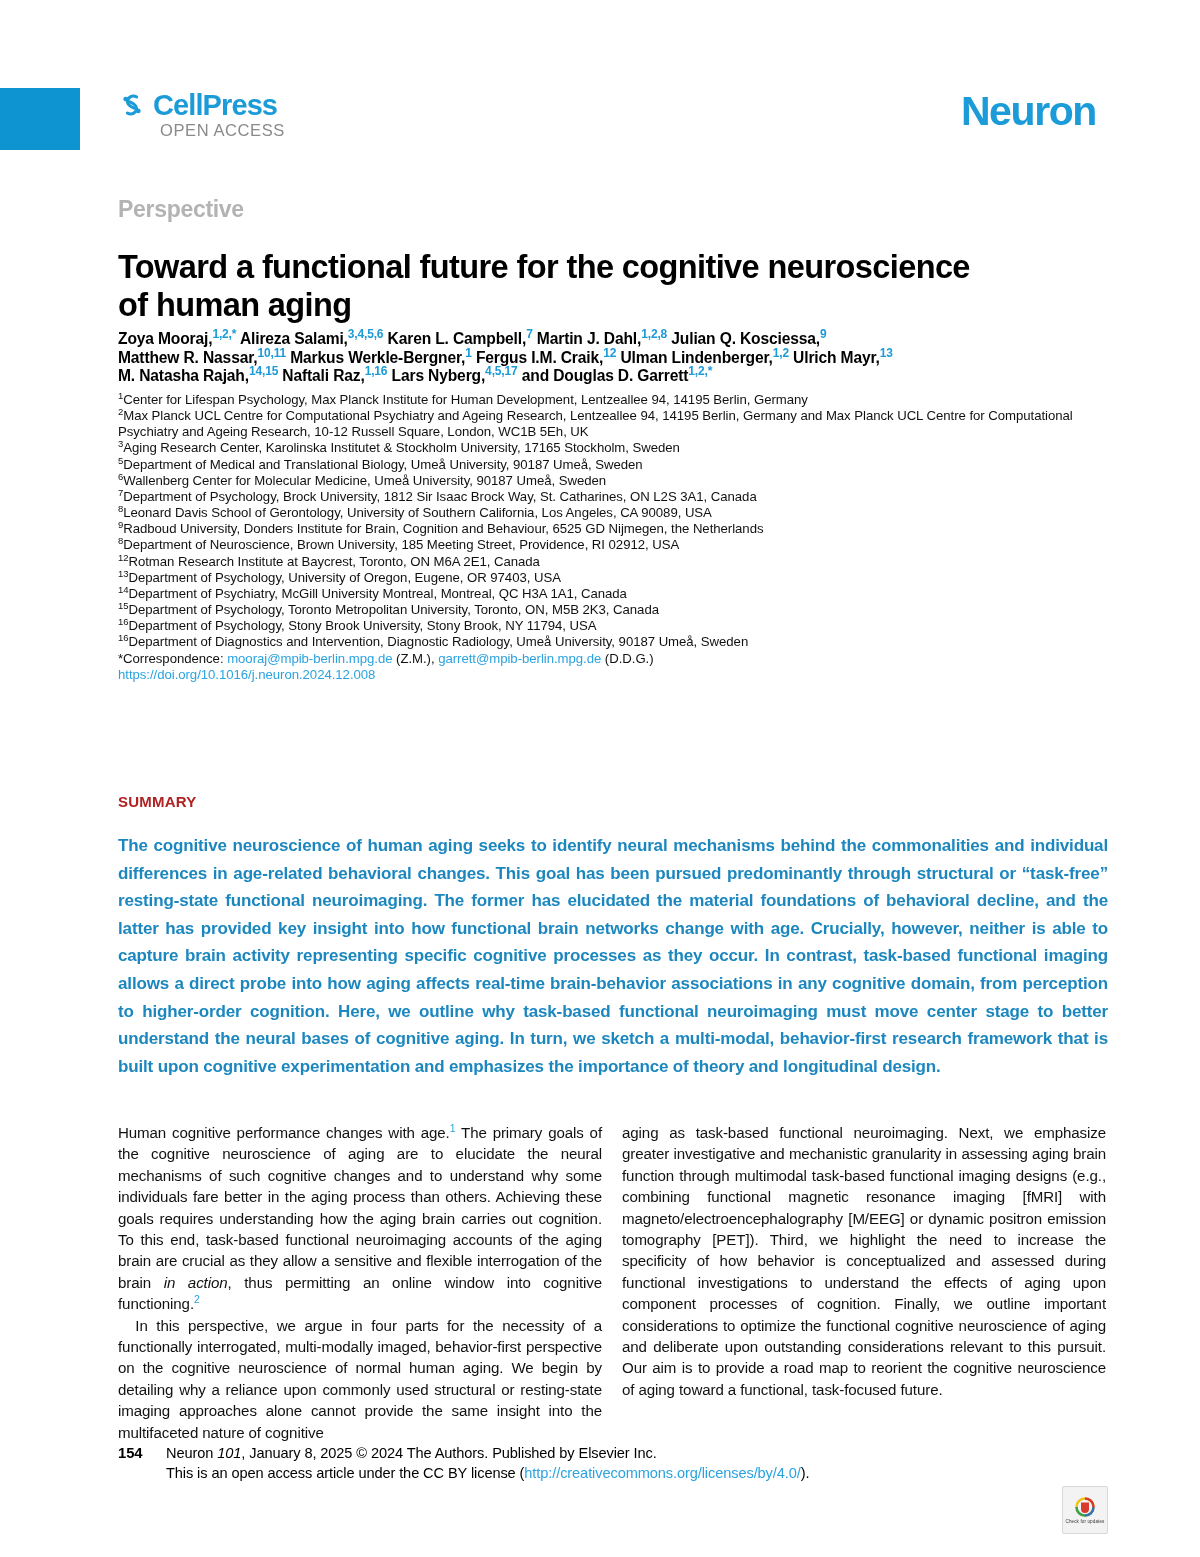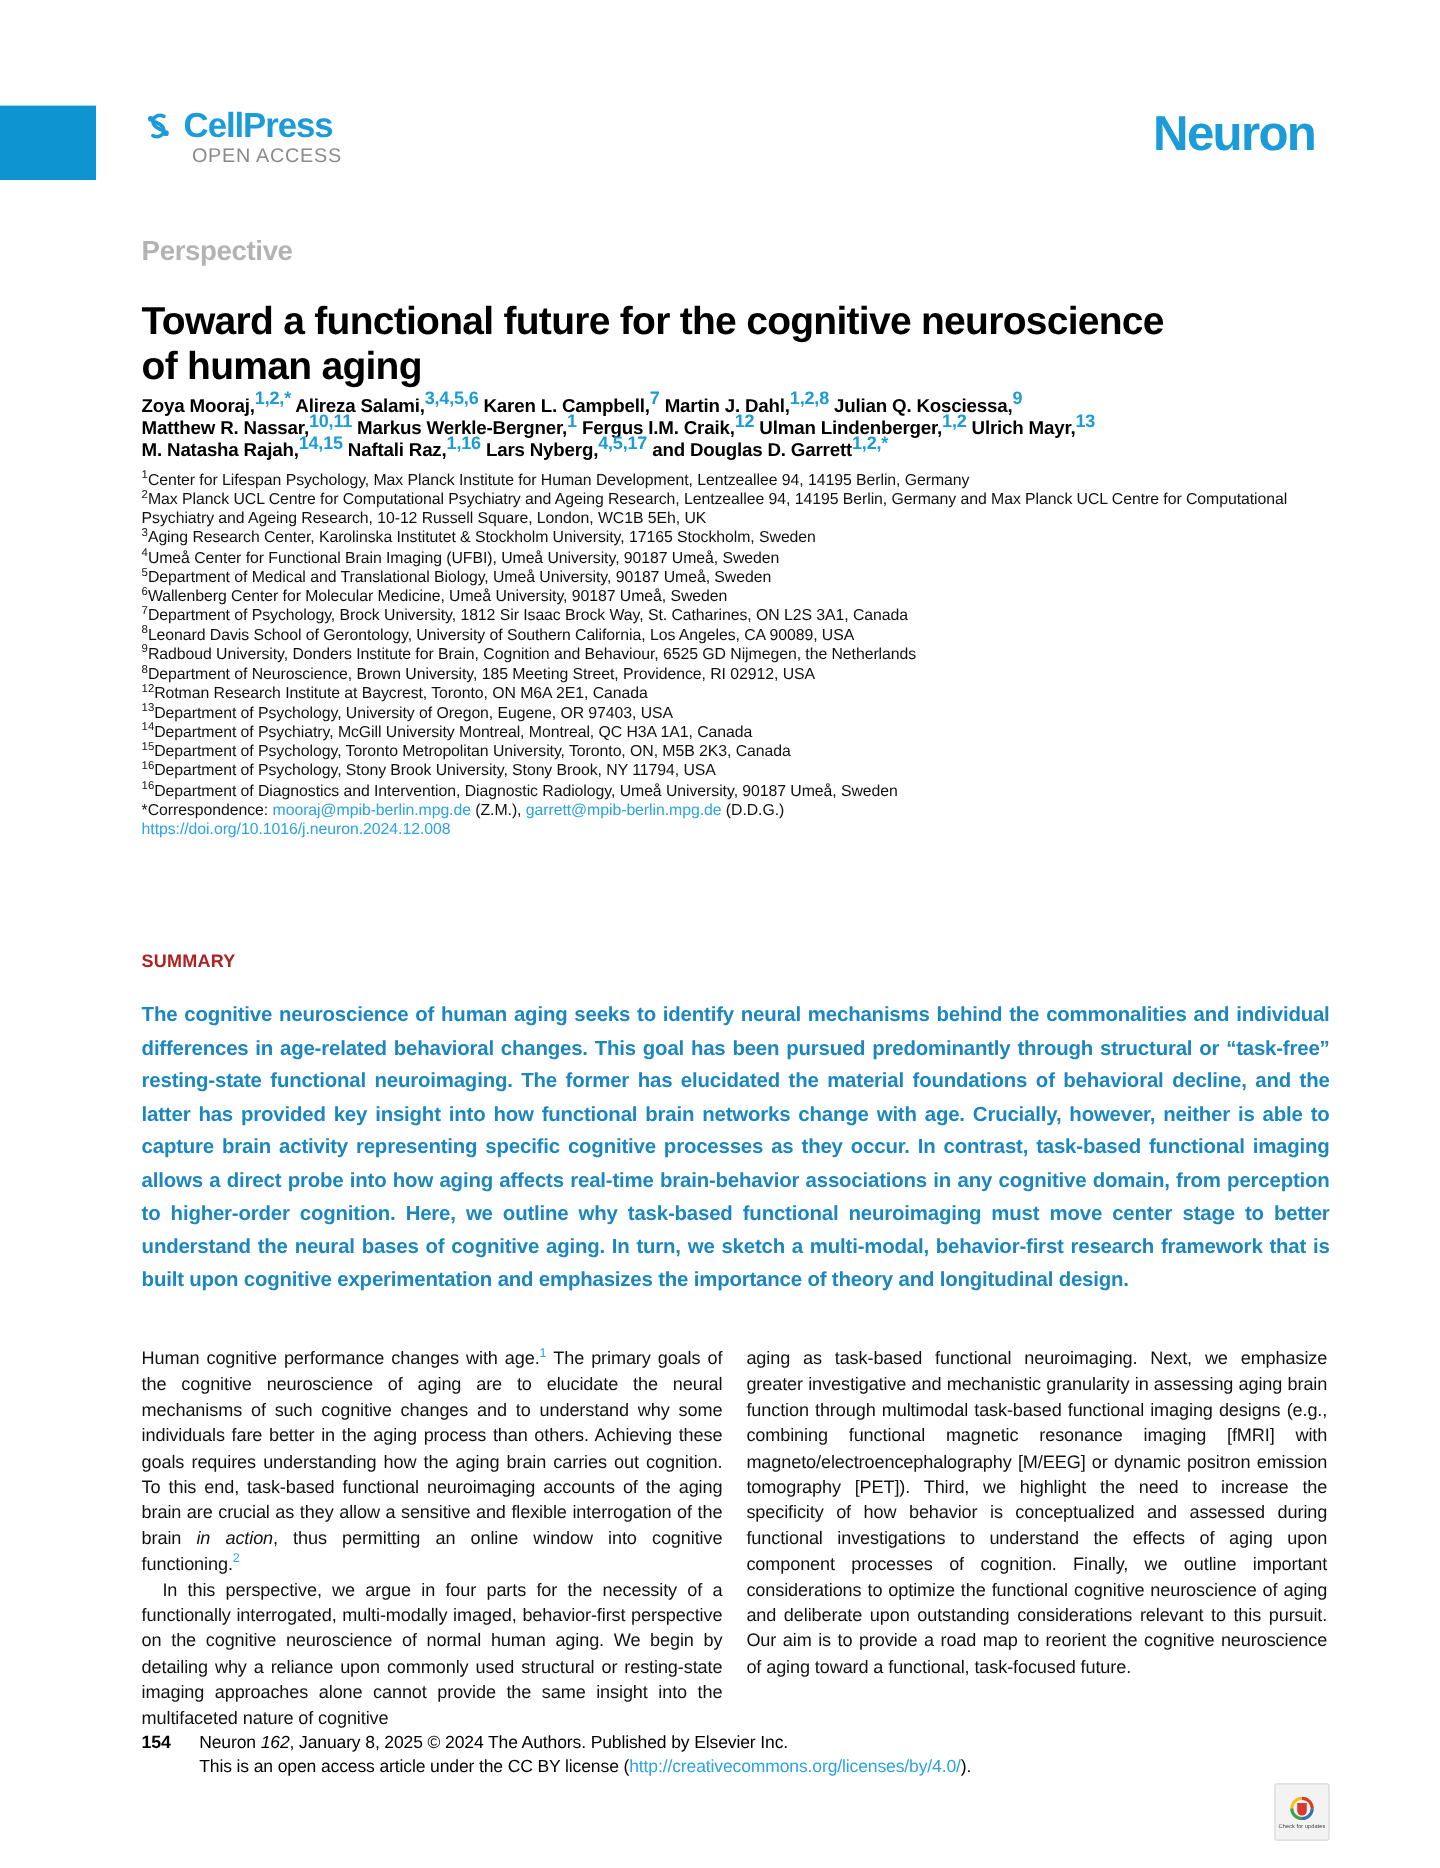--- a/index.html
+++ b/index.html
@@ -87,21 +87,21 @@
 
   .authors {
     position: absolute;
     left: 0; top: 330px;
     width: 990px;
     font-size: 15.6px;
     font-weight: bold;
     line-height: 18.6px;
     letter-spacing: -0.15px;
   }
-  .authors sup { color: #1b9bd8; font-size: 15px; font-weight: bold; vertical-align: super; line-height: 0; }
+  .authors sup { color: #1b9bd8; font-size: 12px; font-weight: bold; vertical-align: super; line-height: 0; }
 
   .affils {
     position: absolute;
     left: 0; top: 392px;
     width: 990px;
     font-size: 13.2px;
     line-height: 16.15px;
     letter-spacing: -0.05px;
     color: #111;
   }
@@ -226,21 +226,20 @@
   <div class="authors">
     <div>Zoya Mooraj,<sup>1,2,*</sup> Alireza Salami,<sup>3,4,5,6</sup> Karen L. Campbell,<sup>7</sup> Martin J. Dahl,<sup>1,2,8</sup> Julian Q. Kosciessa,<sup>9</sup></div>
     <div>Matthew R. Nassar,<sup>10,11</sup> Markus Werkle-Bergner,<sup>1</sup> Fergus I.M. Craik,<sup>12</sup> Ulman Lindenberger,<sup>1,2</sup> Ulrich Mayr,<sup>13</sup></div>
     <div>M. Natasha Rajah,<sup>14,15</sup> Naftali Raz,<sup>1,16</sup> Lars Nyberg,<sup>4,5,17</sup> and Douglas D. Garrett<sup>1,2,*</sup></div>
   </div>
 
   <div class="affils">
       <div><sup>1</sup>Center for Lifespan Psychology, Max Planck Institute for Human Development, Lentzeallee 94, 14195 Berlin, Germany</div>
       <div><sup>2</sup>Max Planck UCL Centre for Computational Psychiatry and Ageing Research, Lentzeallee 94, 14195 Berlin, Germany and Max Planck UCL Centre for Computational Psychiatry and Ageing Research, 10-12 Russell Square, London, WC1B 5Eh, UK</div>
       <div><sup>3</sup>Aging Research Center, Karolinska Institutet &amp; Stockholm University, 17165 Stockholm, Sweden</div>
-      <div><sup>4</sup>Umeå Center for Functional Brain Imaging (UFBI), Umeå University, 90187 Umeå, Sweden</div>
       <div><sup>5</sup>Department of Medical and Translational Biology, Umeå University, 90187 Umeå, Sweden</div>
       <div><sup>6</sup>Wallenberg Center for Molecular Medicine, Umeå University, 90187 Umeå, Sweden</div>
       <div><sup>7</sup>Department of Psychology, Brock University, 1812 Sir Isaac Brock Way, St. Catharines, ON L2S 3A1, Canada</div>
       <div><sup>8</sup>Leonard Davis School of Gerontology, University of Southern California, Los Angeles, CA 90089, USA</div>
       <div><sup>9</sup>Radboud University, Donders Institute for Brain, Cognition and Behaviour, 6525 GD Nijmegen, the Netherlands</div>
       <div><sup>8</sup>Department of Neuroscience, Brown University, 185 Meeting Street, Providence, RI 02912, USA</div>
       <div><sup>12</sup>Rotman Research Institute at Baycrest, Toronto, ON M6A 2E1, Canada</div>
       <div><sup>13</sup>Department of Psychology, University of Oregon, Eugene, OR 97403, USA</div>
       <div><sup>14</sup>Department of Psychiatry, McGill University Montreal, Montreal, QC H3A 1A1, Canada</div>
       <div><sup>15</sup>Department of Psychology, Toronto Metropolitan University, Toronto, ON, M5B 2K3, Canada</div>
@@ -259,21 +258,21 @@
         <p>In this perspective, we argue in four parts for the necessity of a functionally interrogated, multi-modally imaged, behavior-first perspective on the cognitive neuroscience of normal human aging. We begin by detailing why a reliance upon commonly used structural or resting-state imaging approaches alone cannot provide the same insight into the multifaceted nature of cognitive</p>
       </div>
     <div class="col">
         <p>aging as task-based functional neuroimaging. Next, we emphasize greater investigative and mechanistic granularity in assessing aging brain function through multimodal task-based functional imaging designs (e.g., combining functional magnetic resonance imaging [fMRI] with magneto/electroencephalography [M/EEG] or dynamic positron emission tomography [PET]). Third, we highlight the need to increase the specificity of how behavior is conceptualized and assessed during functional investigations to understand the effects of aging upon component processes of cognition. Finally, we outline important considerations to optimize the functional cognitive neuroscience of aging and deliberate upon outstanding considerations relevant to this pursuit. Our aim is to provide a road map to reorient the cognitive neuroscience of aging toward a functional, task-focused future.</p>
       </div>
   </div>
 
   <div class="footer">
     <span class="footer-pageno">154</span>
     <div class="footer-text">
-      <div>Neuron <i>162</i>, January 8, 2025 © 2024 The Authors. Published by Elsevier Inc.</div>
+      <div>Neuron <i>101</i>, January 8, 2025 © 2024 The Authors. Published by Elsevier Inc.</div>
       <div>This is an open access article under the CC BY license (<span class="lnk">http://creativecommons.org/licenses/by/4.0/</span>).</div>
     </div>
   </div>
 </div>
 
 <div class="crossmark">
   <svg width="20" height="20" viewBox="0 0 40 40">
     <circle cx="20" cy="20" r="17" fill="none" stroke="#f2c21a" stroke-width="5"></circle>
     <path d="M20 3 A17 17 0 0 1 37 20" fill="none" stroke="#d83a2e" stroke-width="5"></path>
     <path d="M37 20 A17 17 0 0 1 20 37" fill="none" stroke="#2e72b8" stroke-width="5"></path>

